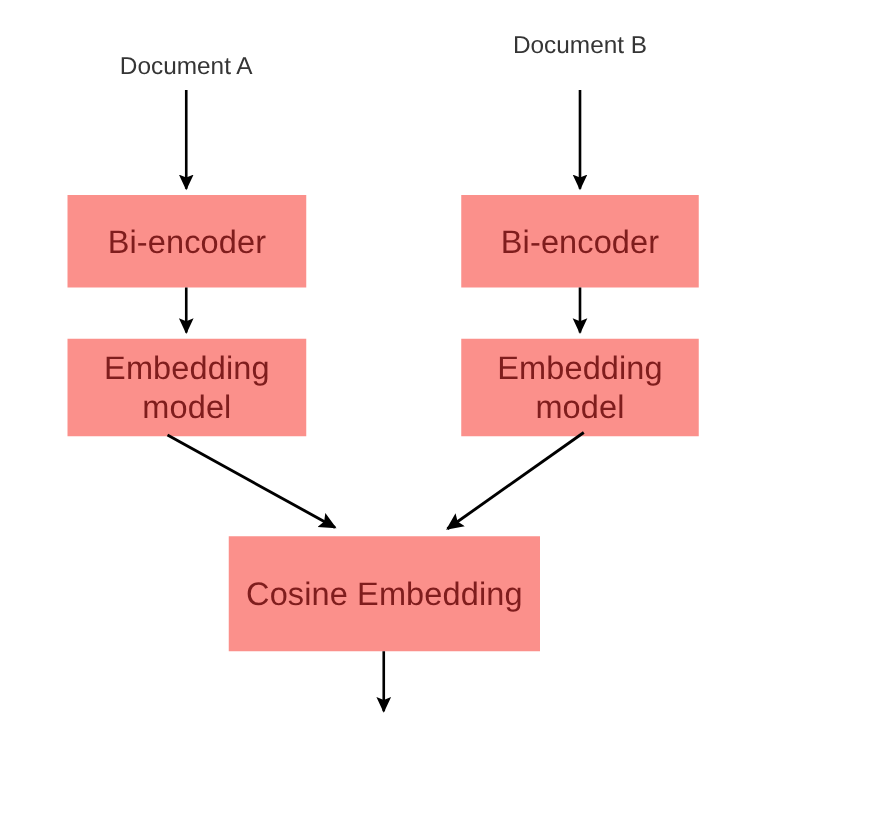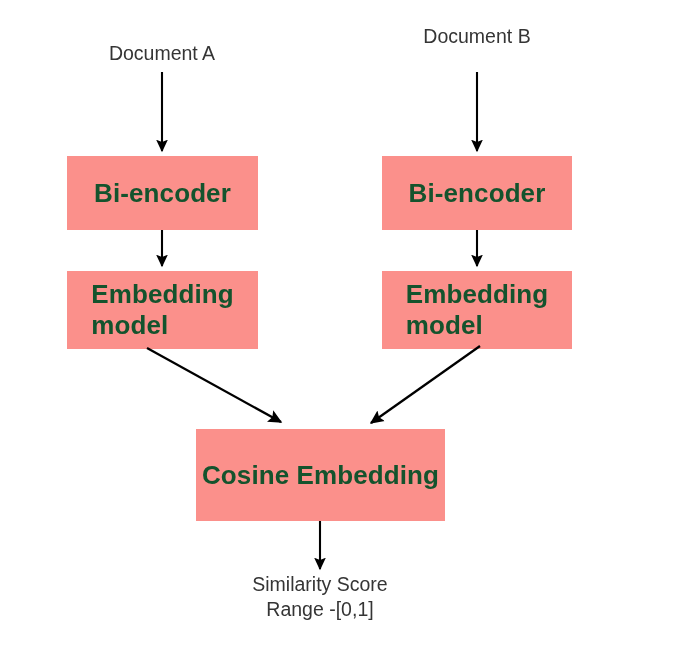--- a/index.html
+++ b/index.html
@@ -10,31 +10,31 @@
   }
   body {
     font-family: "Liberation Sans", "DejaVu Sans", sans-serif;
   }
   #canvas {
     position: relative;
     width: 644px;
     height: 657px;
     background: #ffffff;
     overflow: hidden;
-    margin-left: 13px;
   }
   .node-box {
     position: absolute;
     box-sizing: border-box;
     background: #fb908b;
     display: flex;
     align-items: center;
     justify-content: center;
-    color: #14532d;
-    font-weight: bold;
+    text-align: center;
+    color: #7f1d1d;
+    font-weight: normal;
     line-height: 1.18;
     letter-spacing: 0.1px;
   }
   .node-label-text {
     display: block;
     white-space: pre-line;
   }
   .box-bienc-l   { left: 54px;  top: 156px; width: 191px; height: 74px; font-size: 26px; }
   .box-bienc-r   { left: 369px; top: 156px; width: 190px; height: 74px; font-size: 26px; }
   .box-embed-l   { left: 54px;  top: 271px; width: 191px; height: 78px; font-size: 26px; }
@@ -87,22 +87,20 @@
 
   <div class="node-box box-embed-r">
     <span class="node-label-text">Embedding
 model</span>
   </div>
 
   <div class="node-box box-cosine">
     <span class="node-label-text">Cosine Embedding</span>
   </div>
 
-  <div class="plain-label label-score">Similarity Score
-Range -[0,1]</div>
 
   <svg class="edge-layer" viewBox="0 0 700 657">
     <defs>
       <marker id="arrowhead" markerWidth="7" markerHeight="7" refX="5.4" refY="3.1" orient="auto" markerUnits="strokeWidth">
         <path d="M0,0.3 L6,3.1 L0,5.9 L1.1,3.1 Z" fill="#000000"></path>
       </marker>
     </defs>
 
     <line x1="149" y1="72" x2="149" y2="151" stroke="#000000" stroke-width="2.1" marker-end="url(#arrowhead)"></line>
 

